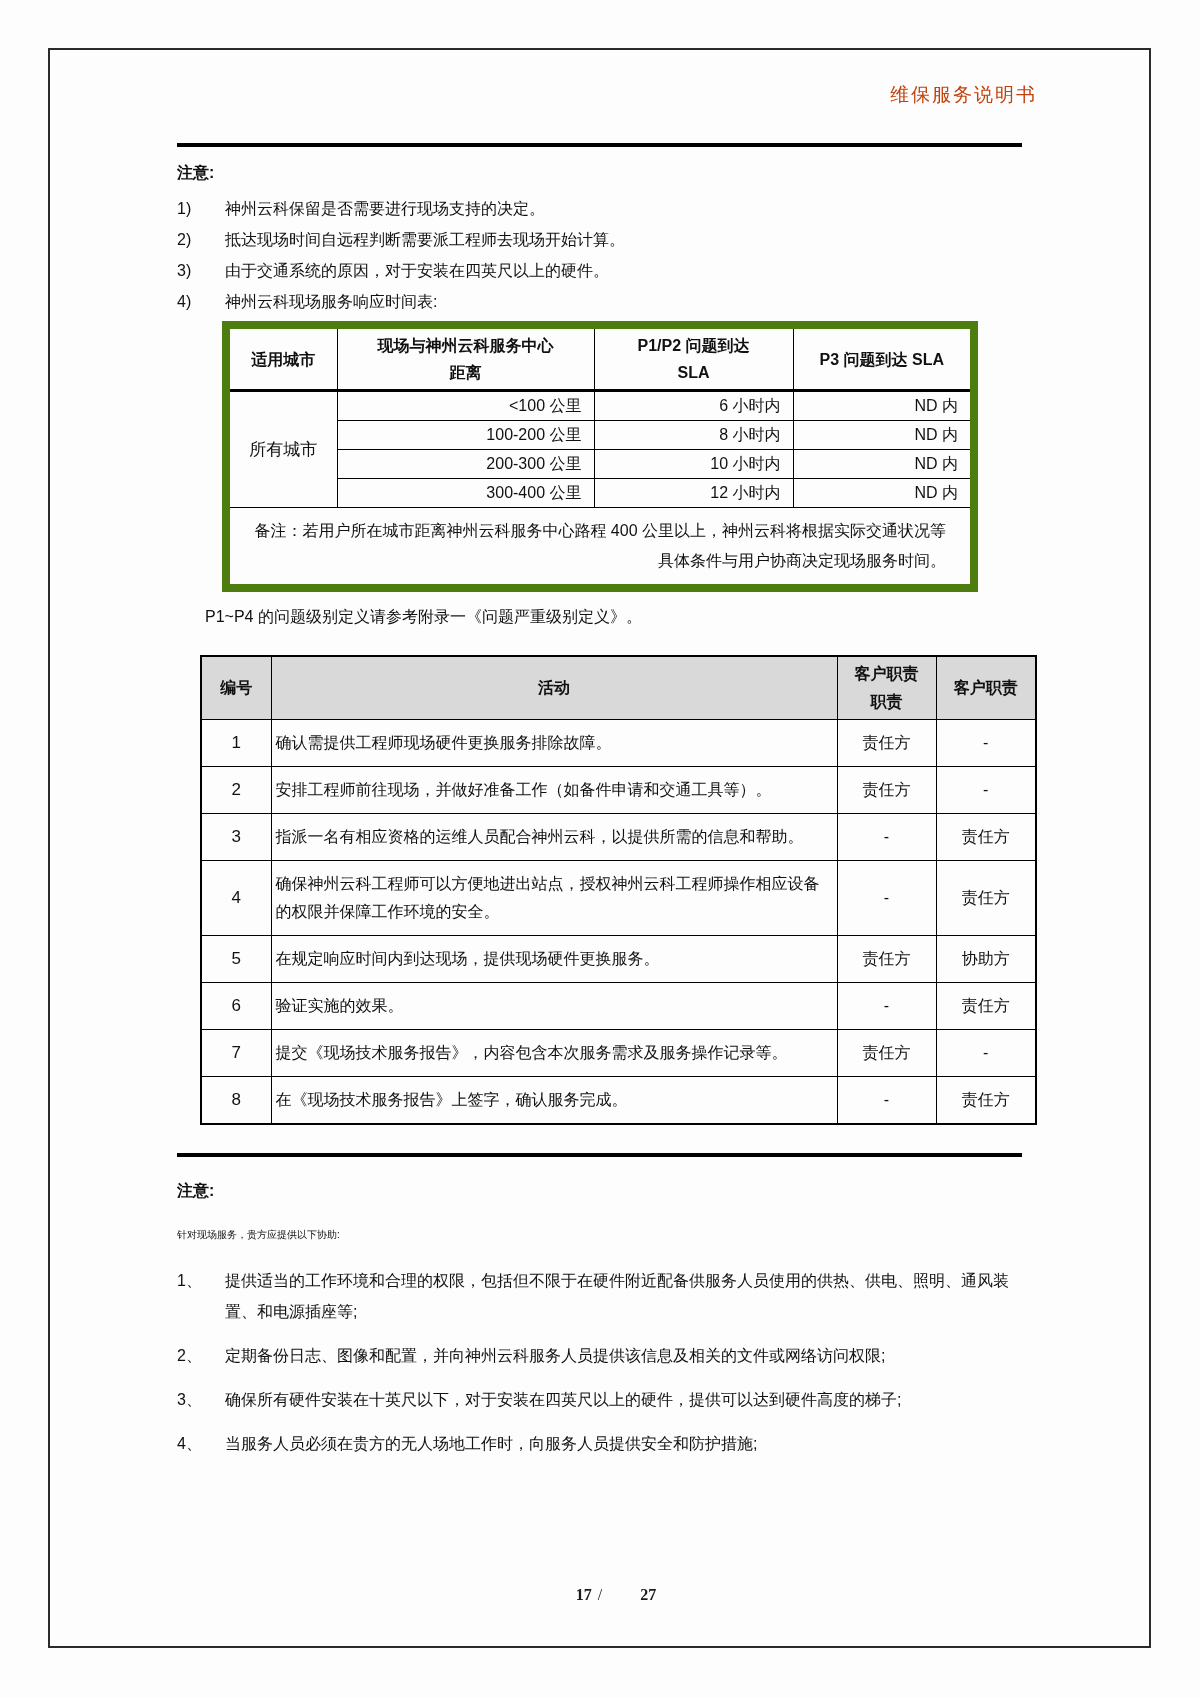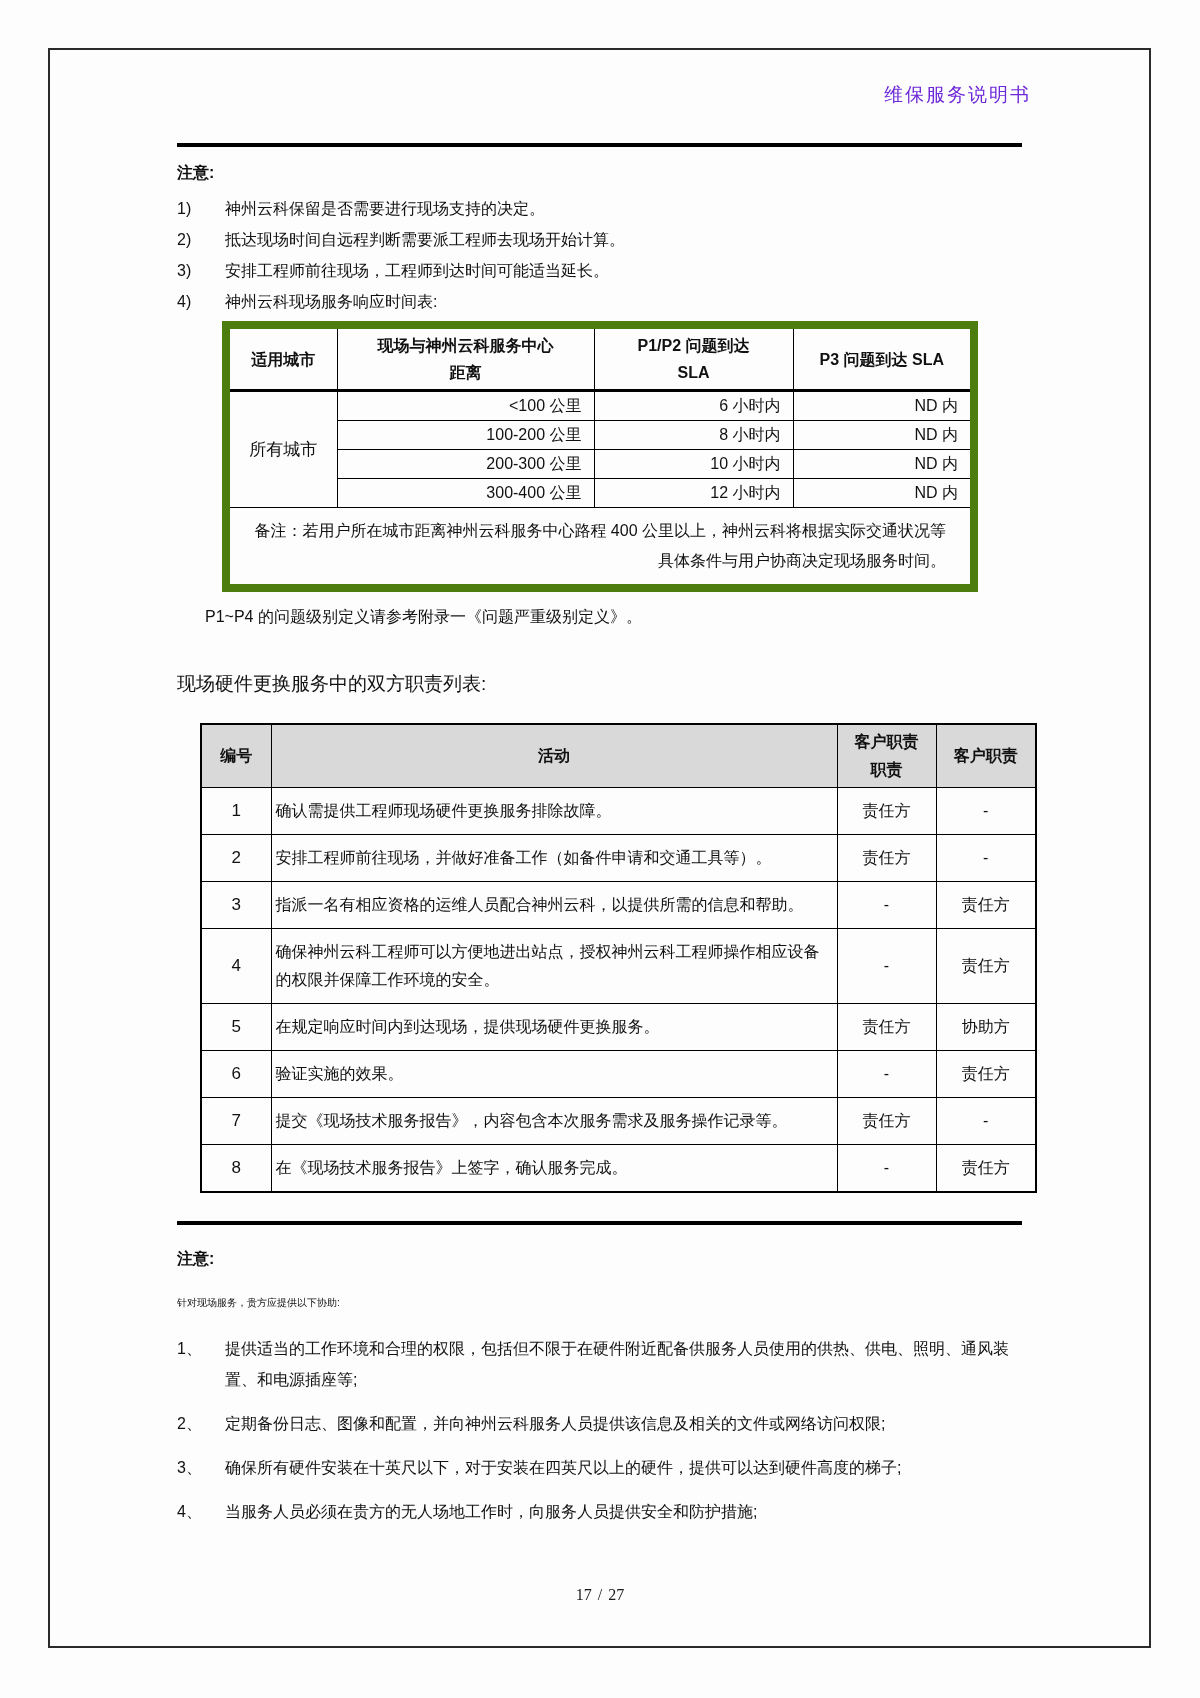--- a/index.html
+++ b/index.html
@@ -16,25 +16,25 @@
   .page-border {
     position: absolute;
     left: 48px; top: 48px;
     width: 1103px; height: 1600px;
     border: 2px solid #2b2b2b;
     pointer-events: none;
   }
   .doc-header {
     position: absolute;
     top: 82px;
-    right: 169px;
+    right: 163px;
     font-family: "Liberation Serif", serif;
     font-size: 19px;
     letter-spacing: 2px;
-    color: #6d28d9;
+    color: #c2410c;
   }
   .content {
     position: absolute;
     left: 177px; top: 143px;
     width: 845px;
   }
   .rule {
     height: 4px;
     background: #000;
     width: 100%;
@@ -144,21 +144,21 @@
   .doc-footer {
     position: absolute;
     top: 1586px;
     left: 0;
     width: 1200px;
     text-align: center;
     font-family: "Liberation Serif", serif;
     font-size: 16px;
     color: #1a1a1a;
   }
-  .doc-footer .pnum { font-weight: normal; }
+  .doc-footer .pnum { font-weight: bold; margin-left: 32px; }
   .doc-footer .psep { font-weight: normal; padding: 0 6px; }
 </style>
 </head>
 <body>
 
 <div class="page">
   <div class="page-border"></div>
 
   <div class="doc-header">维保服务说明书</div>
 
@@ -171,21 +171,21 @@
       <li>
         <span class="num">1)</span>
         <span class="txt">神州云科保留是否需要进行现场支持的决定。</span>
       </li>
       <li>
         <span class="num">2)</span>
         <span class="txt">抵达现场时间自远程判断需要派工程师去现场开始计算。</span>
       </li>
       <li>
         <span class="num">3)</span>
-        <span class="txt">安排工程师前往现场，工程师到达时间可能适当延长。</span>
+        <span class="txt">由于交通系统的原因，对于安装在四英尺以上的硬件。</span>
       </li>
       <li>
         <span class="num">4)</span>
         <span class="txt">神州云科现场服务响应时间表:</span>
       </li>
     </ul>
 
     <table class="tbl response-table">
       <colgroup>
         <col style="width:111px">
@@ -226,21 +226,20 @@
           <td>ND 内</td>
         </tr>
         <tr>
           <td class="remark" colspan="4">备注：若用户所在城市距离神州云科服务中心路程 400 公里以上，神州云科将根据实际交通状况等具体条件与用户协商决定现场服务时间。</td>
         </tr>
       </tbody>
     </table>
 
     <div class="p1p4-note">P1~P4 的问题级别定义请参考附录一《问题严重级别定义》。</div>
 
-    <div class="section-title">现场硬件更换服务中的双方职责列表:</div>
 
     <table class="tbl resp-table">
       <colgroup>
         <col style="width:70px">
           <col style="width:566px">
           <col style="width:99px">
           <col style="width:100px">
       </colgroup>
       <thead>
         <tr>

